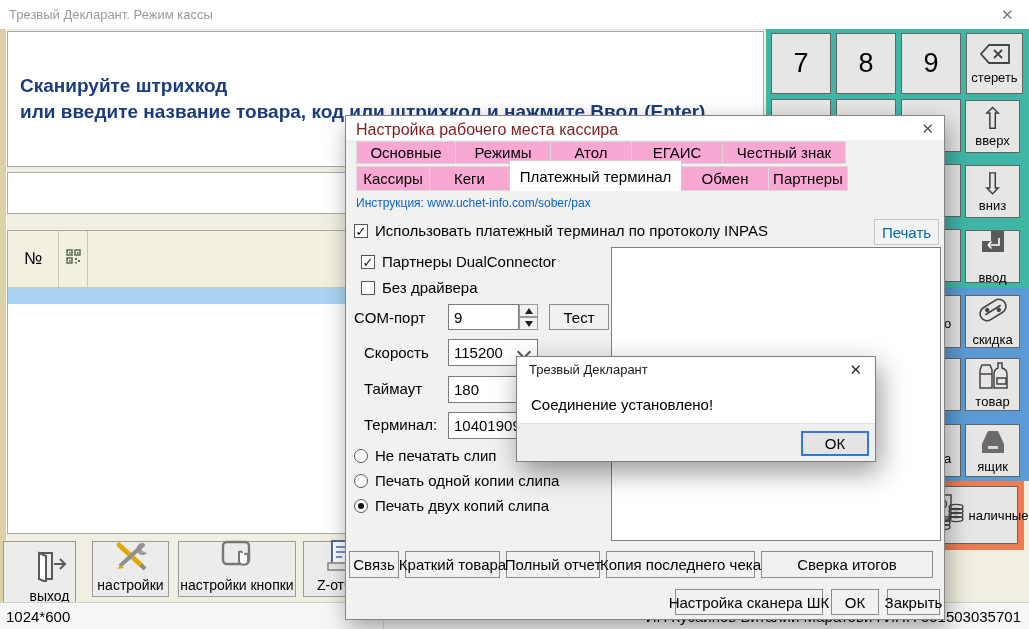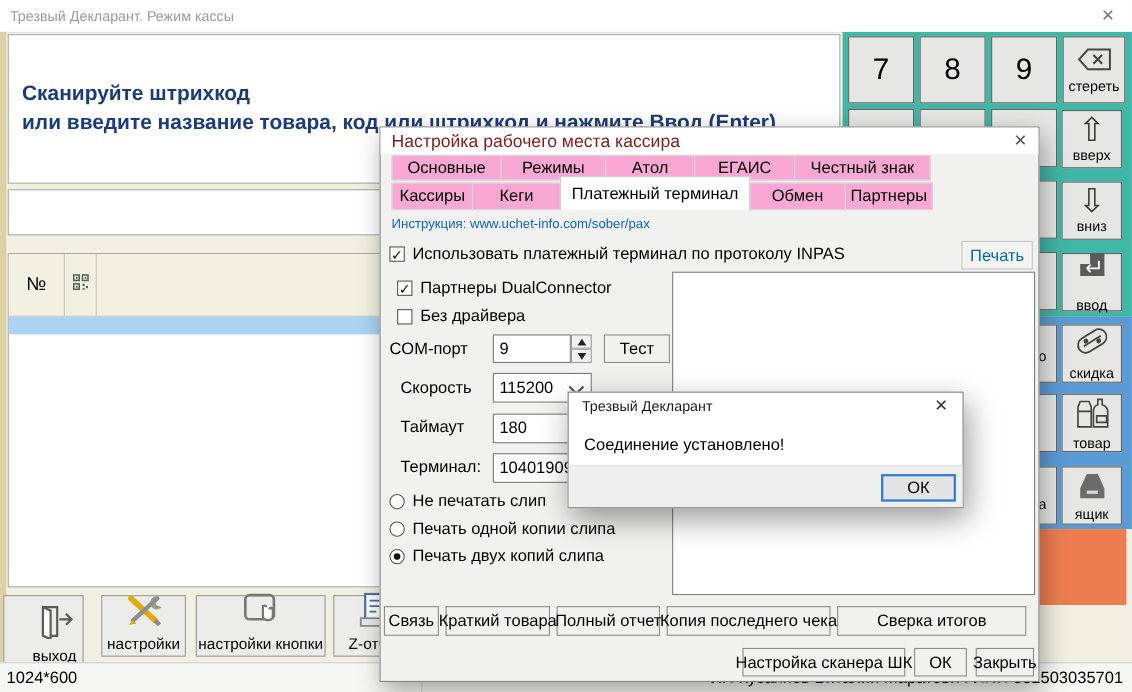--- a/index.html
+++ b/index.html
@@ -234,20 +234,38 @@
     </div>
     <div class="kbtn" style="left:199px;top:395px;width:55px;height:53px;">
       <span>
         <svg width="36" height="28" viewBox="0 0 36 28">
           <path d="M7 17 L13 4 h10 l6 13 v9 H7 z" fill="#6b6b6b"></path>
           <rect x="13" y="19" width="10" height="3" fill="#d8d8d8"></rect>
         </svg>
       </span>
       <span class="klbl">ящик</span>
     </div>
+    <div class="kbtn" style="left:176px;top:457px;width:76px;height:58px;flex-direction:row;gap:3px;align-items:center;">
+      <span>
+        <svg width="34" height="40" viewBox="0 0 34 40">
+          <g fill="none" stroke="#444" stroke-width="1.4">
+            <rect x="2" y="2" width="17" height="24"></rect>
+            <circle cx="10" cy="11" r="4.5"></circle>
+            <ellipse cx="24" cy="14" rx="7" ry="2.6"></ellipse>
+              <ellipse cx="24" cy="18" rx="7" ry="2.6"></ellipse>
+            <ellipse cx="24" cy="22" rx="7" ry="2.6"></ellipse>
+              <ellipse cx="24" cy="26" rx="7" ry="2.6"></ellipse>
+            <ellipse cx="11" cy="26" rx="7" ry="2.6"></ellipse>
+              <ellipse cx="11" cy="30" rx="7" ry="2.6"></ellipse>
+            <ellipse cx="11" cy="34" rx="7" ry="2.6"></ellipse>
+          </g>
+        </svg>
+      </span>
+      <span class="klbl">наличные</span>
+    </div>
   </div>
 
   <div class="abs dlg" style="left:345px;top:115px;width:600px;height:505px;z-index:2;">
     <div class="dlg-title">
       <span class="t">Настройка рабочего места кассира</span>
       <span class="xclose" style="right:10px;top:5px;color:#555;">✕</span>
     </div>
 
     <div class="tabs" style="left:10px;top:25px;height:23px;">
       <div class="tab" style="width:100px;">Основные</div>

